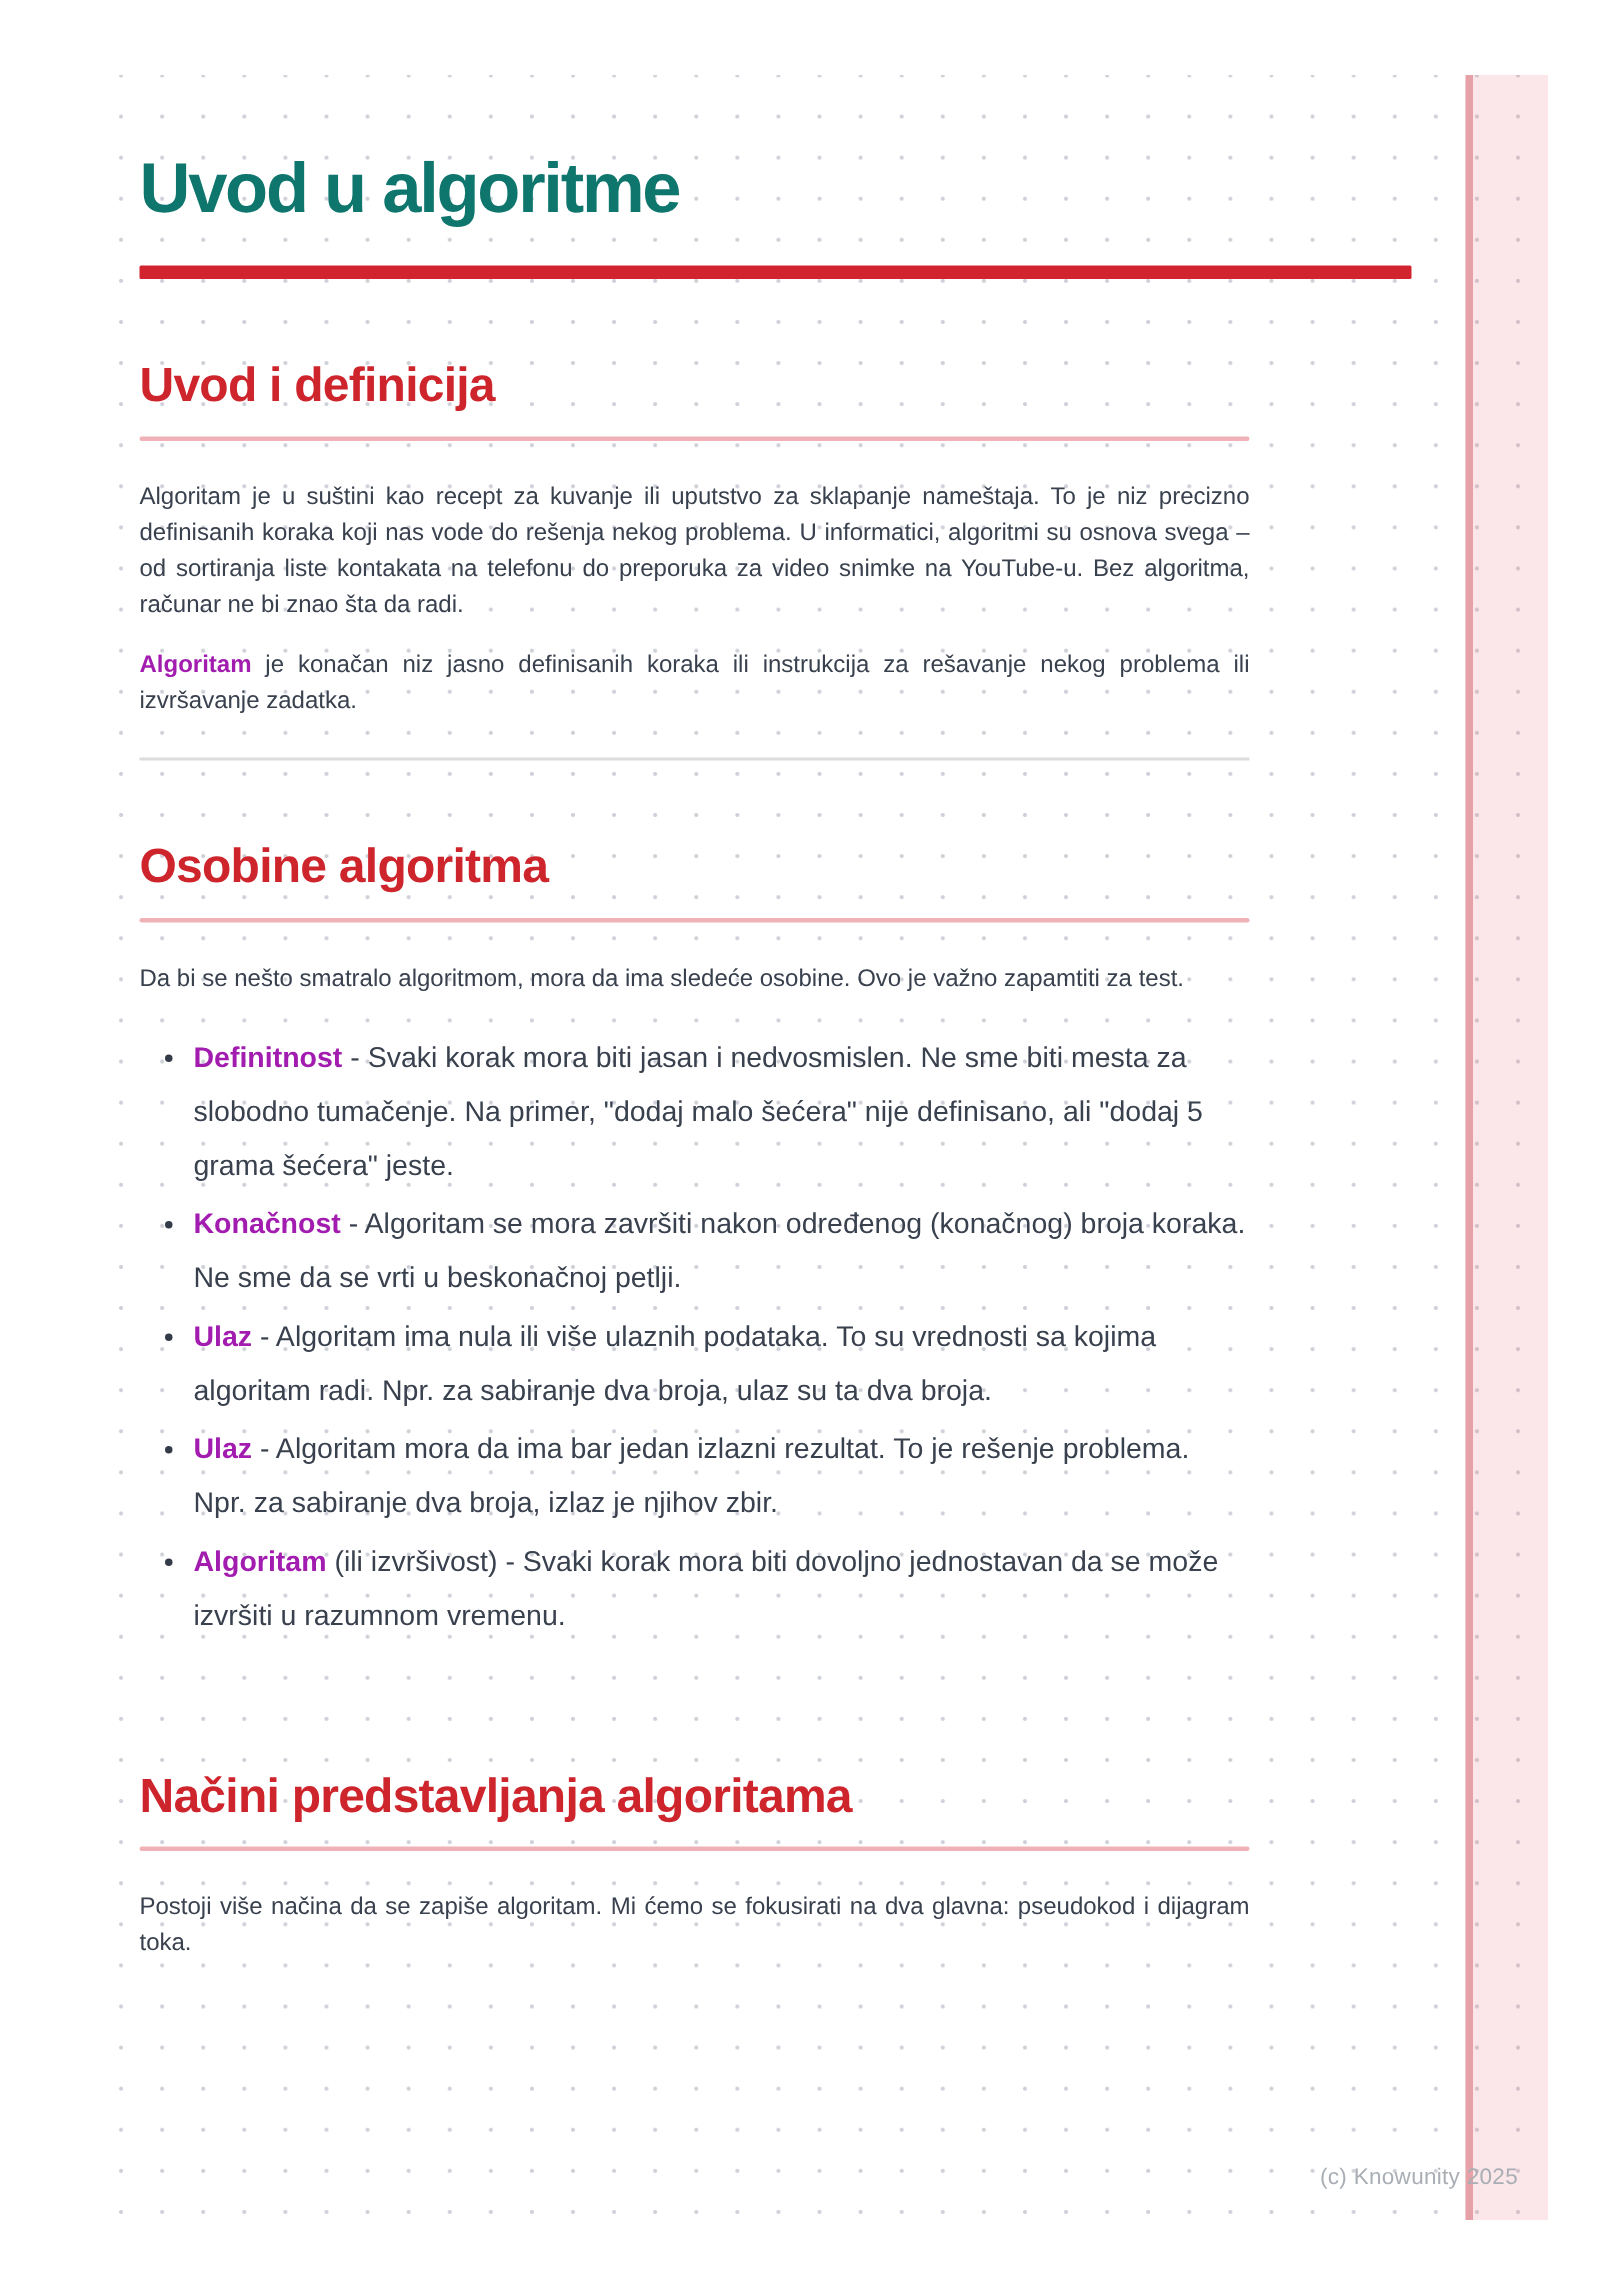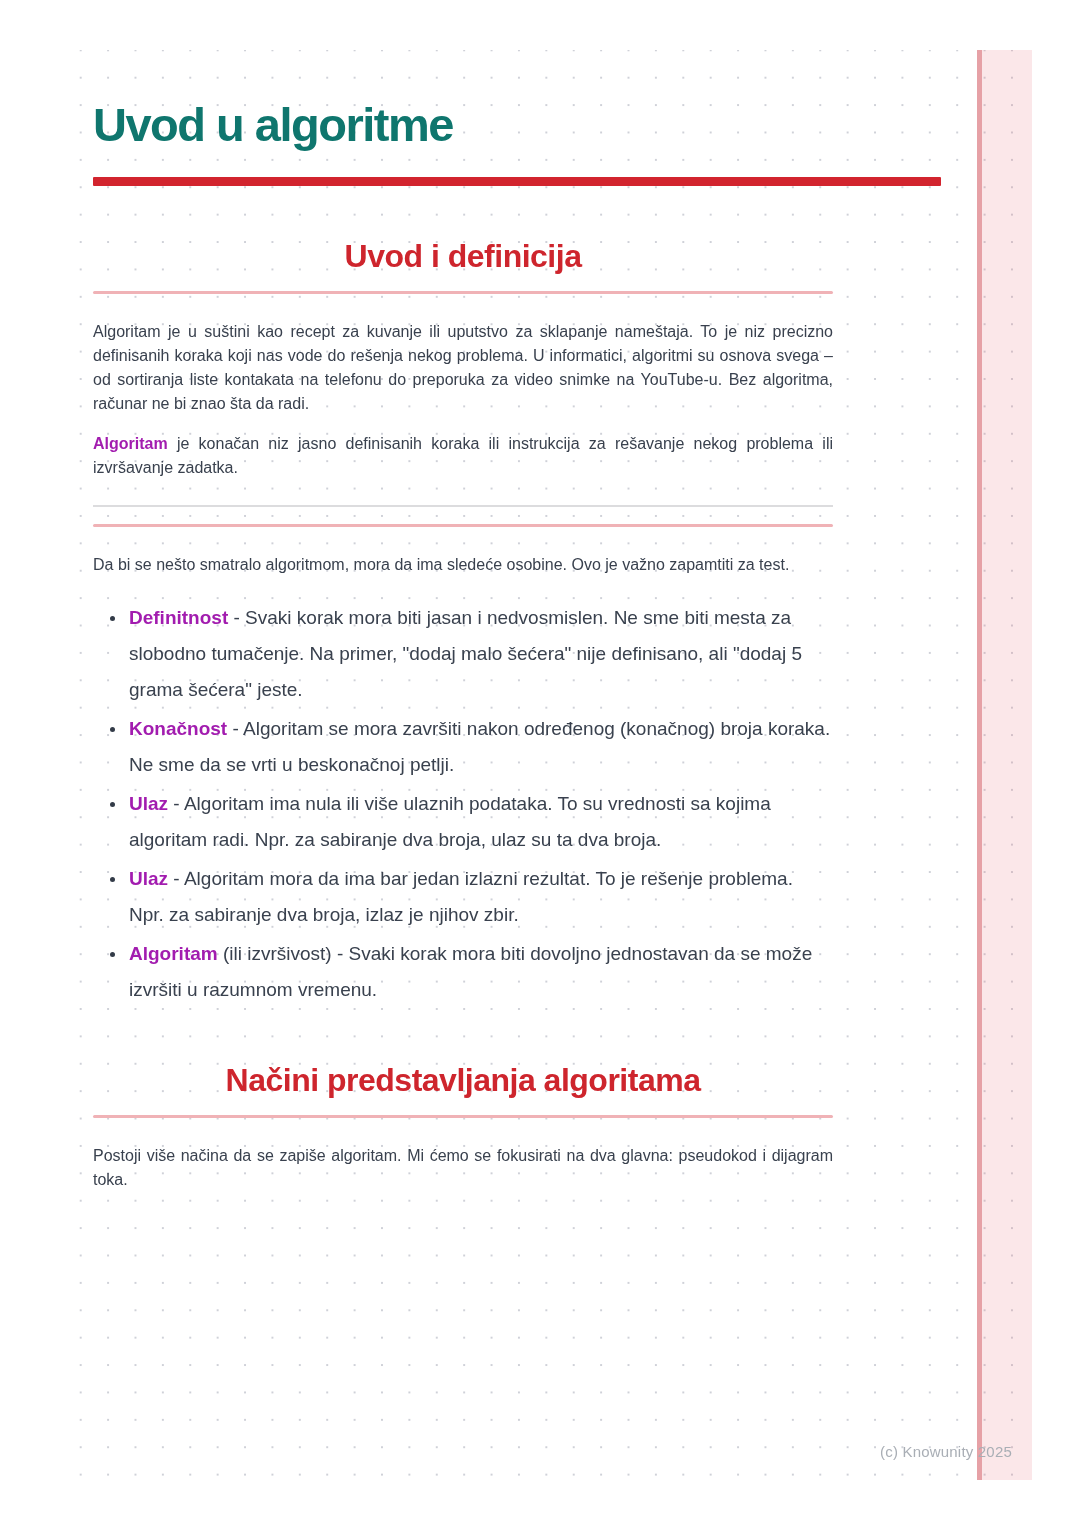--- a/index.html
+++ b/index.html
@@ -45,23 +45,22 @@
     background: #d2242e;
     border-radius: 1px;
   }
   h2.section-heading {
     margin: 54px 0 0 0;
     font-size: 32px;
     line-height: 1.06;
     font-weight: 700;
     letter-spacing: -0.5px;
     color: #ce252d;
-    text-align: center;
   }
-  h2.mt-repr { margin-top: 56px; }
+  h2.mt-repr { margin-top: 85px; }
   .heading-underline {
     margin-top: 17px;
     width: 740px; height: 3px;
     background: #f0b2b6;
     border-radius: 2px;
   }
   p.body-par {
     margin: 26px 0 0 0;
     font-size: 16px;
     line-height: 24px;
@@ -110,20 +109,21 @@
 
   <section>
     <h2 class="section-heading">Uvod i definicija</h2>
     <div class="heading-underline"></div>
     <p class="body-par">Algoritam je u suštini kao recept za kuvanje ili uputstvo za sklapanje nameštaja. To je niz precizno definisanih koraka koji nas vode do rešenja nekog problema. U informatici, algoritmi su osnova svega – od sortiranja liste kontakata na telefonu do preporuka za video snimke na YouTube-u. Bez algoritma, računar ne bi znao šta da radi.</p>
     <p class="body-par tight"><span class="bold-term">Algoritam</span><span> je konačan niz jasno definisanih koraka ili instrukcija za rešavanje nekog problema ili izvršavanje zadatka.</span></p>
     <div class="section-divider"></div>
   </section>
 
   <section>
+    <h2 class="section-heading">Osobine algoritma</h2>
     <div class="heading-underline"></div>
     <p class="body-par">Da bi se nešto smatralo algoritmom, mora da ima sledeće osobine. Ovo je važno zapamtiti za test.</p>
     <ul class="props-list">
       <li><span class="bold-term">Definitnost</span><span> - Svaki korak mora biti jasan i nedvosmislen. Ne sme biti mesta za slobodno tumačenje. Na primer, "dodaj malo šećera" nije definisano, ali "dodaj 5 grama šećera" jeste.</span></li>
       <li><span class="bold-term">Konačnost</span><span> - Algoritam se mora završiti nakon određenog (konačnog) broja koraka. Ne sme da se vrti u beskonačnoj petlji.</span></li>
       <li><span class="bold-term">Ulaz</span><span> - Algoritam ima nula ili više ulaznih podataka. To su vrednosti sa kojima algoritam radi. Npr. za sabiranje dva broja, ulaz su ta dva broja.</span></li>
       <li><span class="bold-term">Ulaz</span><span> - Algoritam mora da ima bar jedan izlazni rezultat. To je rešenje problema. Npr. za sabiranje dva broja, izlaz je njihov zbir.</span></li>
       <li><span class="bold-term">Algoritam</span><span> (ili izvršivost) - Svaki korak mora biti dovoljno jednostavan da se može izvršiti u razumnom vremenu.</span></li>
     </ul>
   </section>

